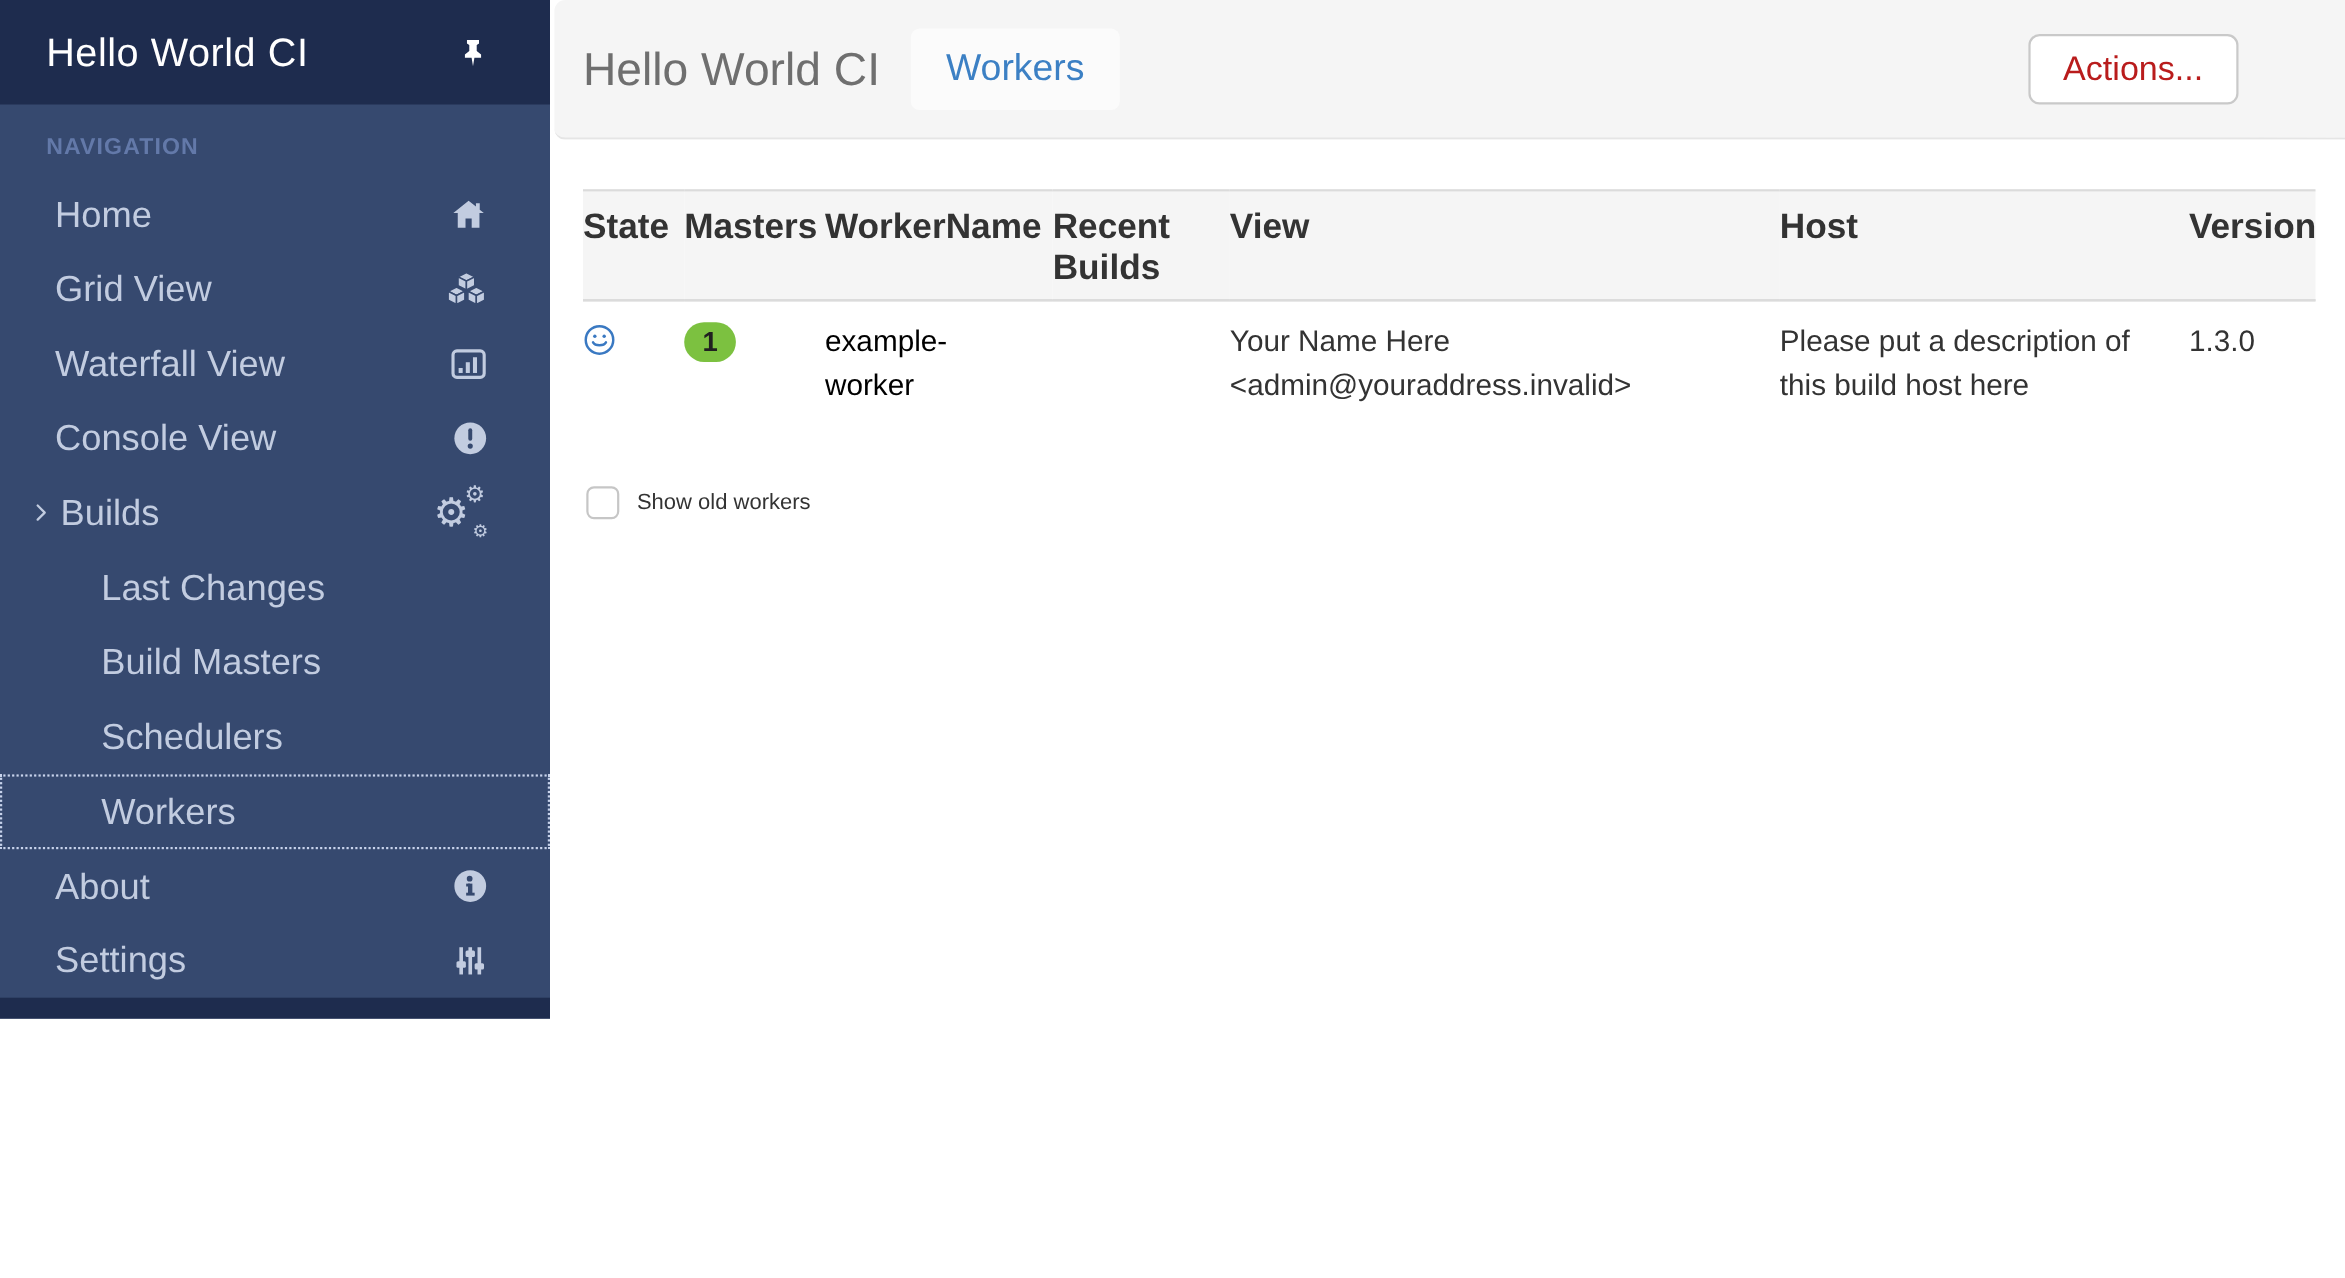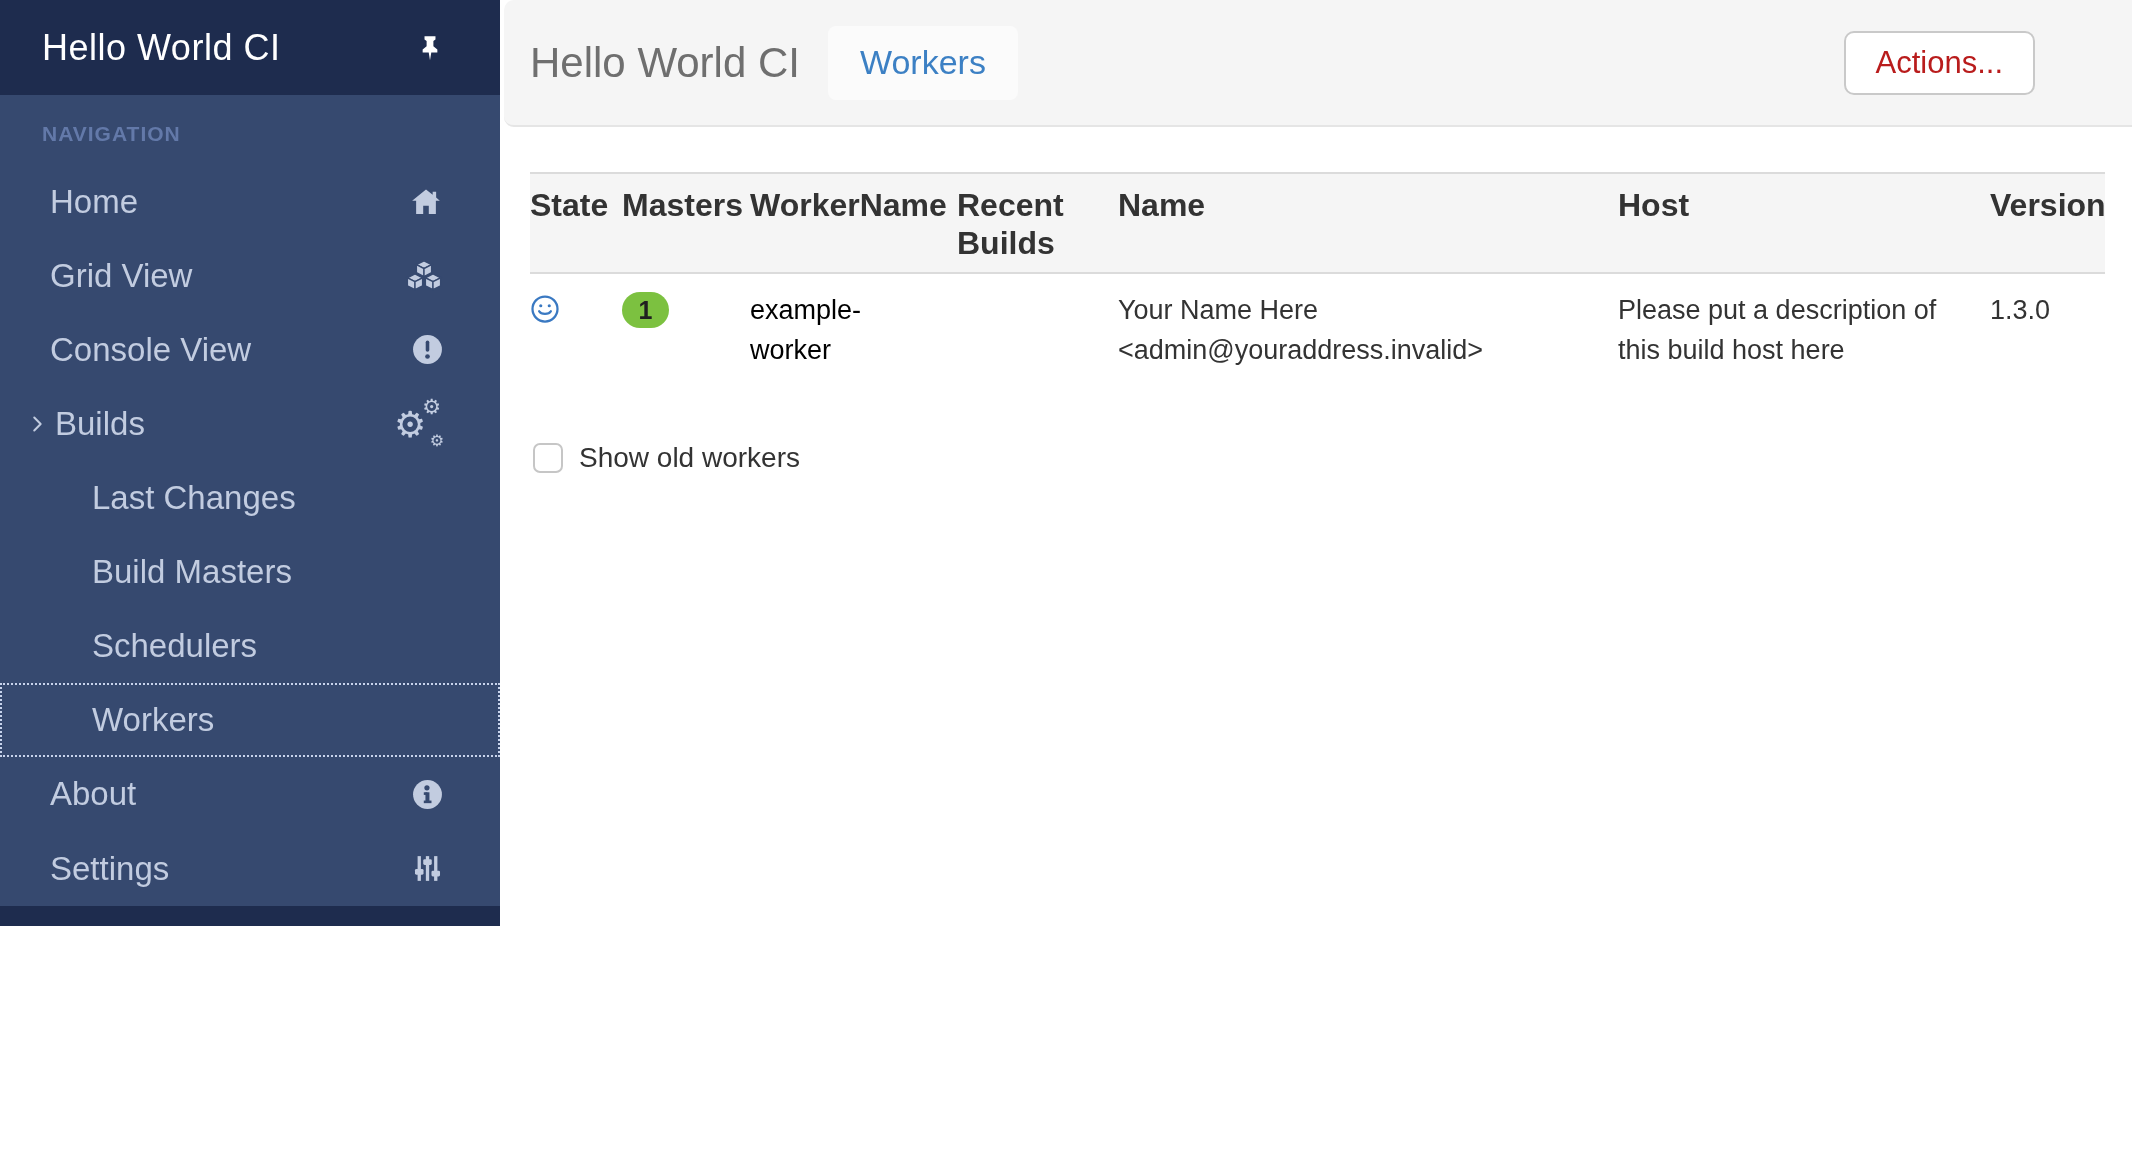--- a/index.html
+++ b/index.html
@@ -129,21 +129,21 @@
     margin-top: 56px;
     display: flex; align-items: center;
     padding-left: 3px;
   }
   .checkbox {
     width: 30px; height: 30px;
     border: 2px solid #C6C6C6; border-radius: 7px;
     background: #ffffff; cursor: pointer;
     flex: 0 0 30px;
   }
-  .show-old-label { margin-left: 16px; font-size: 28px; color: #333333; cursor: pointer; }
+  .show-old-label { margin-left: 16px; font-size: 20px; color: #333333; cursor: pointer; }
 </style>
 </head>
 <body>
 
 <div class="app">
 
   <div class="sidebar">
     <div class="sidebar-header">
       <span class="sidebar-title">Hello World CI</span>
       <span class="pin">
@@ -180,20 +180,31 @@
           </g>
           <g transform="translate(20.5,16.5)">
             <polygon points="0,-5 5.5,-2.2 0,0.6 -5.5,-2.2"></polygon>
             <polygon points="-5.5,-2.2 0,0.6 0,6.4 -5.5,3.6"></polygon>
             <polygon points="5.5,-2.2 0,0.6 0,6.4 5.5,3.6"></polygon>
           </g>
         </svg>
       </span>
     </div>
 
+    <div class="nav-item">
+      <span>Waterfall View</span>
+      <span class="nav-icon">
+        <svg viewBox="0 0 24 24" width="36" height="34" fill="none">
+          <rect x="2" y="3.5" width="20" height="17" rx="2.5" stroke="currentColor" stroke-width="2"></rect>
+          <rect x="5.6" y="14.5" width="2.6" height="3.2" fill="currentColor"></rect>
+          <rect x="10.2" y="10.8" width="2.6" height="6.9" fill="currentColor"></rect>
+          <rect x="14.8" y="7.6" width="2.6" height="10.1" fill="currentColor"></rect>
+        </svg>
+      </span>
+    </div>
 
     <div class="nav-item">
       <span>Console View</span>
       <span class="nav-icon">
         <svg viewBox="0 0 24 24" width="33" height="33">
           <circle cx="12" cy="12" r="10.5" fill="currentColor"></circle>
           <rect x="10.7" y="5.4" width="2.6" height="8.2" rx="1.3" fill="#36496F"></rect>
           <circle cx="12" cy="17.1" r="1.7" fill="#36496F"></circle>
         </svg>
       </span>
@@ -277,21 +288,21 @@
           <col style="width:500px">
           <col style="width:372px">
           <col>
         </colgroup>
         <thead>
           <tr>
             <th>State</th>
             <th>Masters</th>
             <th>WorkerName</th>
             <th>Recent Builds</th>
-            <th>Name</th>
+            <th>View</th>
             <th>Host</th>
             <th>Version</th>
           </tr>
         </thead>
         <tbody>
           <tr>
             <td class="state-cell">
               <span class="smiley">
                 <svg viewBox="0 0 24 24" width="30" height="30" fill="none" stroke="#3A79C2" stroke-width="1.8">
                   <circle cx="12" cy="12" r="10"></circle>

